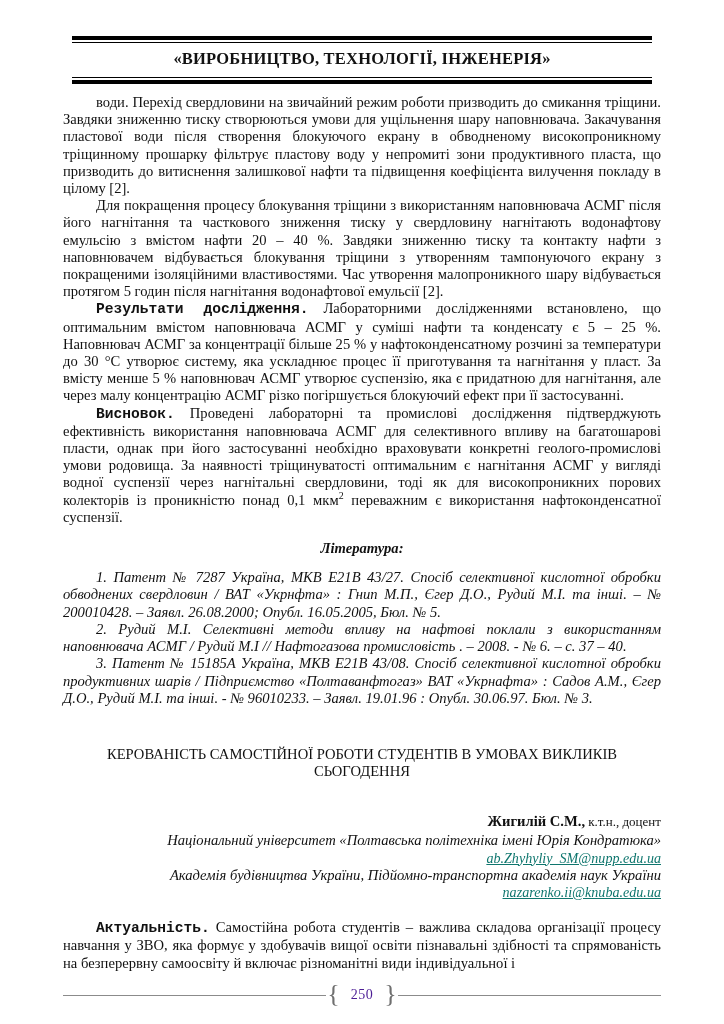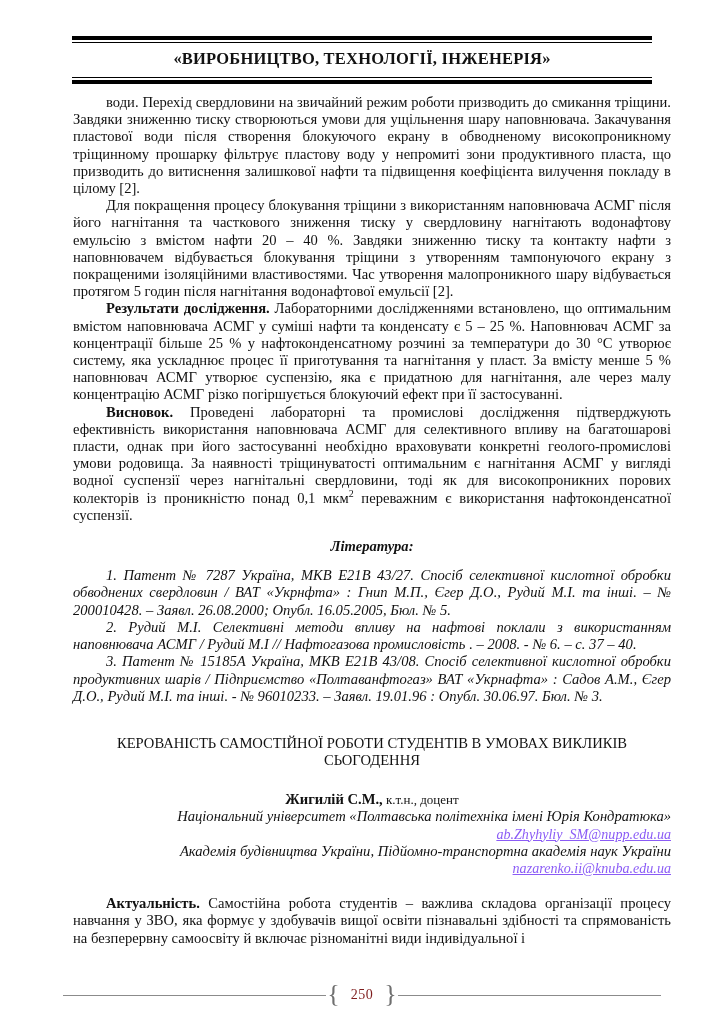--- a/index.html
+++ b/index.html
@@ -43,36 +43,36 @@
     font-size: 16.5px;
     letter-spacing: 0.2px;
     line-height: 1;
     padding: 8px 0 9px 0;
     white-space: nowrap;
   }
 
   
   .content {
     position: absolute;
-    left: 73px;
+    left: 63px;
     top: 94px;
     width: 598px;
   }
 
   p.body {
     margin: 0;
     text-align: justify;
     text-justify: inter-word;
     font-size: 14.6px;
     line-height: 17.2px;
     text-indent: 33px;
     hyphens: none;
   }
 
-  .bold { font-weight: bold; }
+  .bold { font-weight: bold; font-family: Liberation Mono, monospace; }
 
   sup { font-size: 0.68em; vertical-align: super; line-height: 0; }
 
   
   .lit-heading {
     margin: 12px;
     text-align: center;
     font-style: italic;
     font-weight: bold;
     font-size: 14.6px;
@@ -89,48 +89,48 @@
 
   
   .udc {
     margin: 0;
     font-weight: bold;
     font-size: 14.6px;
     line-height: 17.2px;
     text-align: left;
   }
   .article-title {
-    margin: 0;
+    margin: 9px;
     text-align: center;
     font-size: 14.6px;
     line-height: 17.2px;
     padding: 0 26px;
   }
   .authors {
     margin: 0;
-    text-align: center;
-    font-size: 14.6px;
-    line-height: 16px;
+    text-align: right;
+    font-size: 14.6px;
+    line-height: 21px;
   }
   .author-name { font-weight: bold; }
   .author-deg  { font-weight: normal; font-size: 13px; }
   .affil {
     margin: 0;
     text-align: right;
     font-style: italic;
     font-size: 14.6px;
     line-height: 17.2px;
   }
   .email {
     margin: 0;
     text-align: right;
     font-style: italic;
     font-size: 14.1px;
     line-height: 17.2px;
-    color: #8b5cf6;
+    color: #0f766e;
     text-decoration: underline;
   }
 
   .sp-2  { height: 2px; }
   .sp-18 { height: 18px; }
   .sp-22 { height: 22px; }
   .sp-30 { height: 30px; }
 
   
   .footer {
@@ -150,21 +150,21 @@
   .footer-brace {
     font-size: 26px;
     color: #6f6f6f;
     line-height: 1;
     font-family: "Liberation Serif", serif;
     padding: 0 1px;
     transform: translateY(-1px);
   }
   .footer-num {
     font-size: 14px;
-    color: #7f1d1d;
+    color: #4c1d95;
     padding: 0 10px;
     letter-spacing: 0.5px;
   }
 </style>
 </head>
 <body>
 
 <div class="page">
 
   <div class="running-head">

